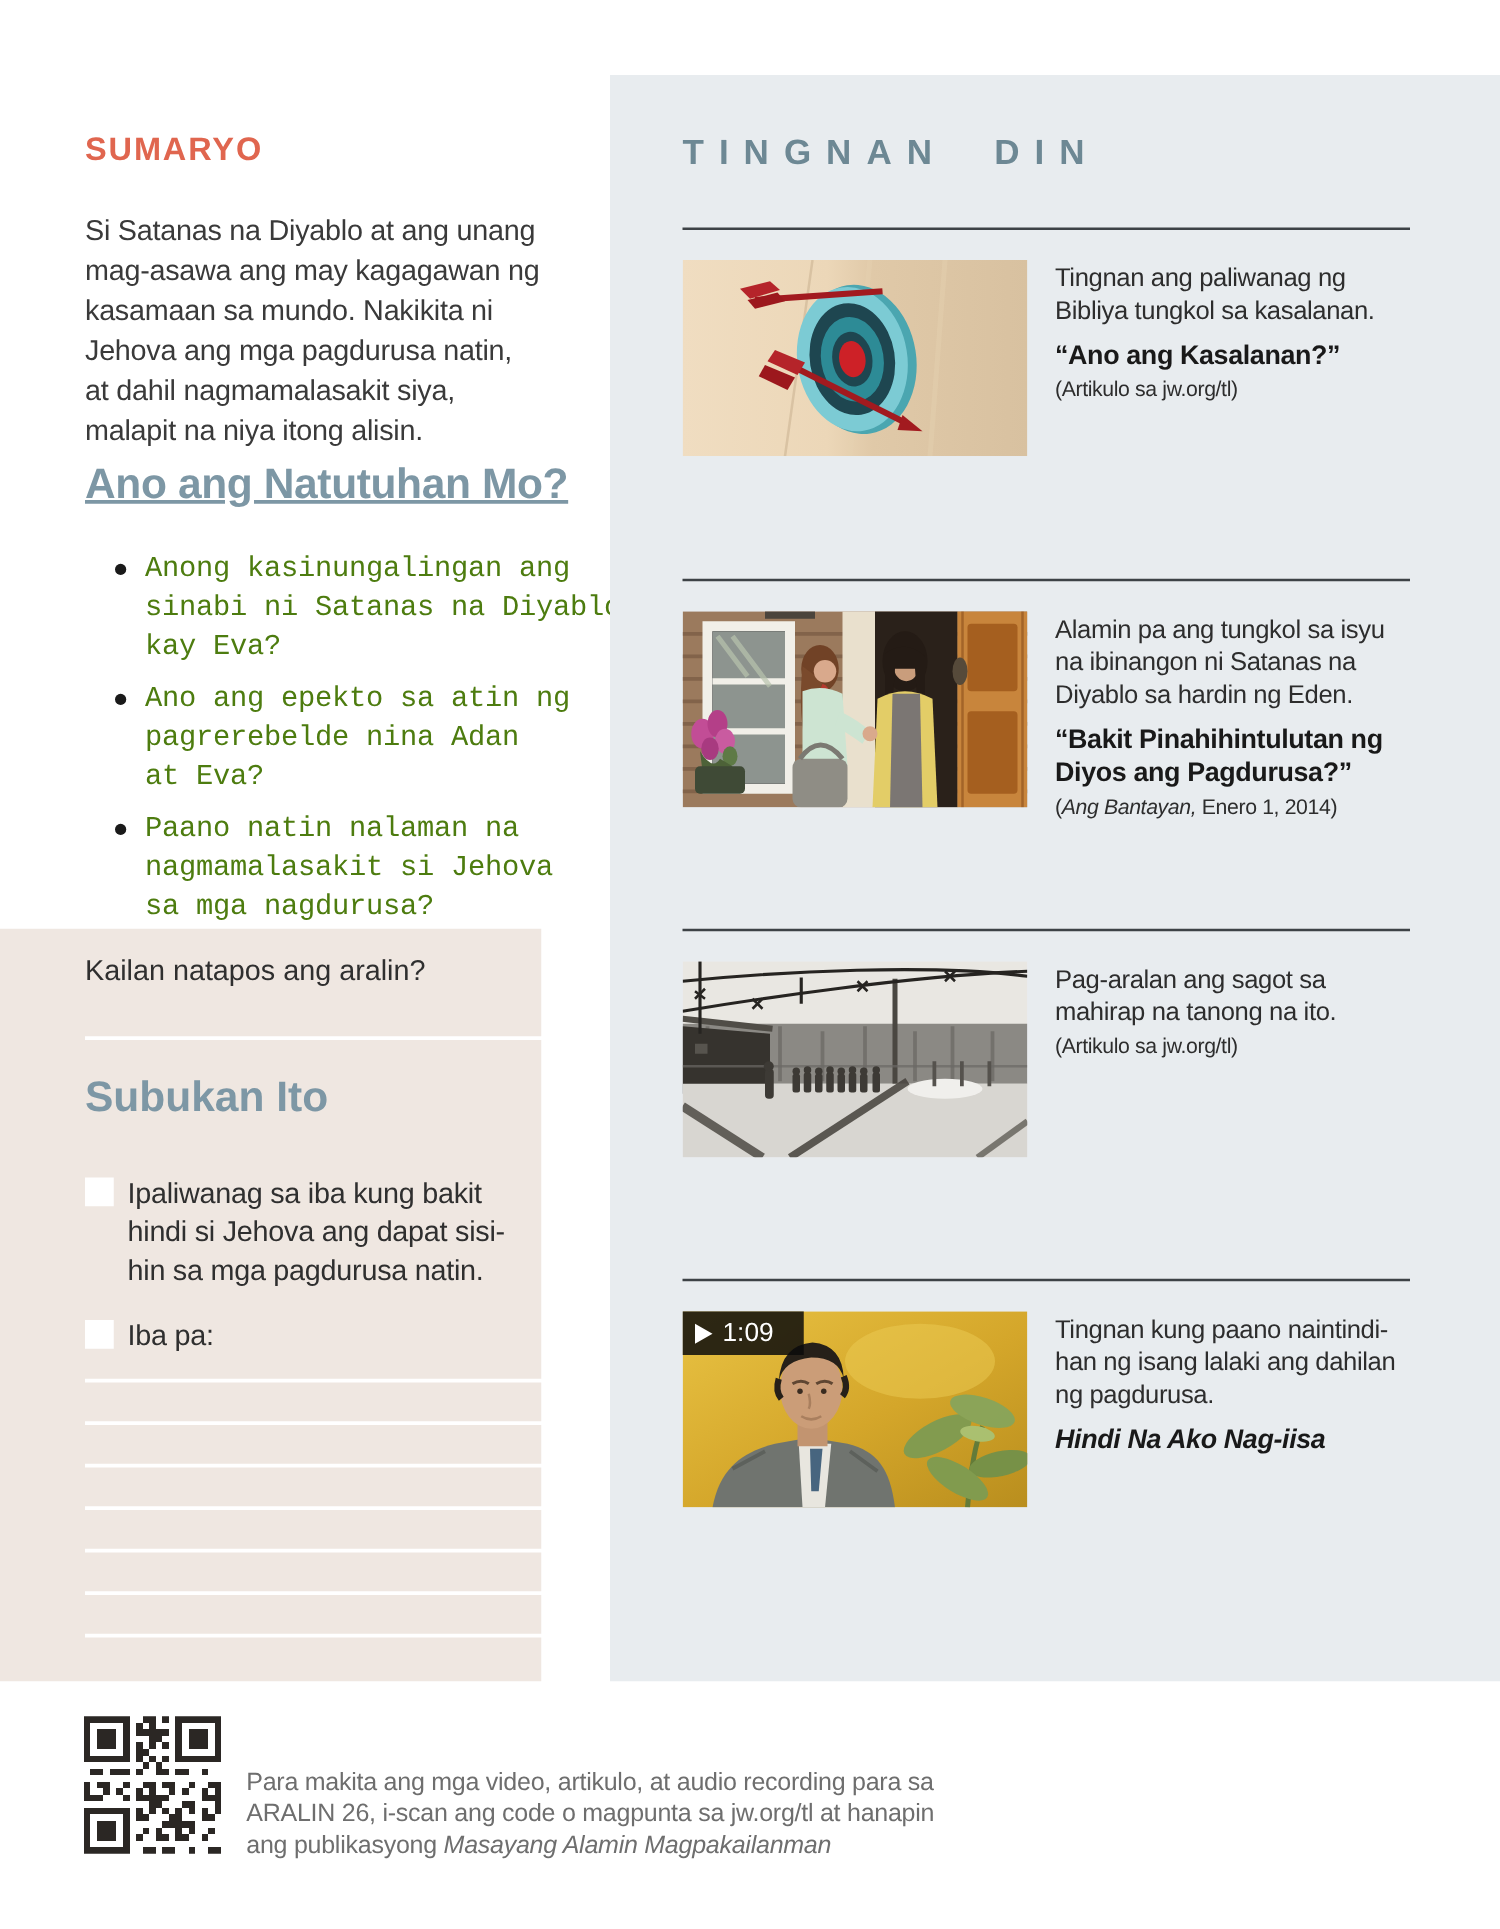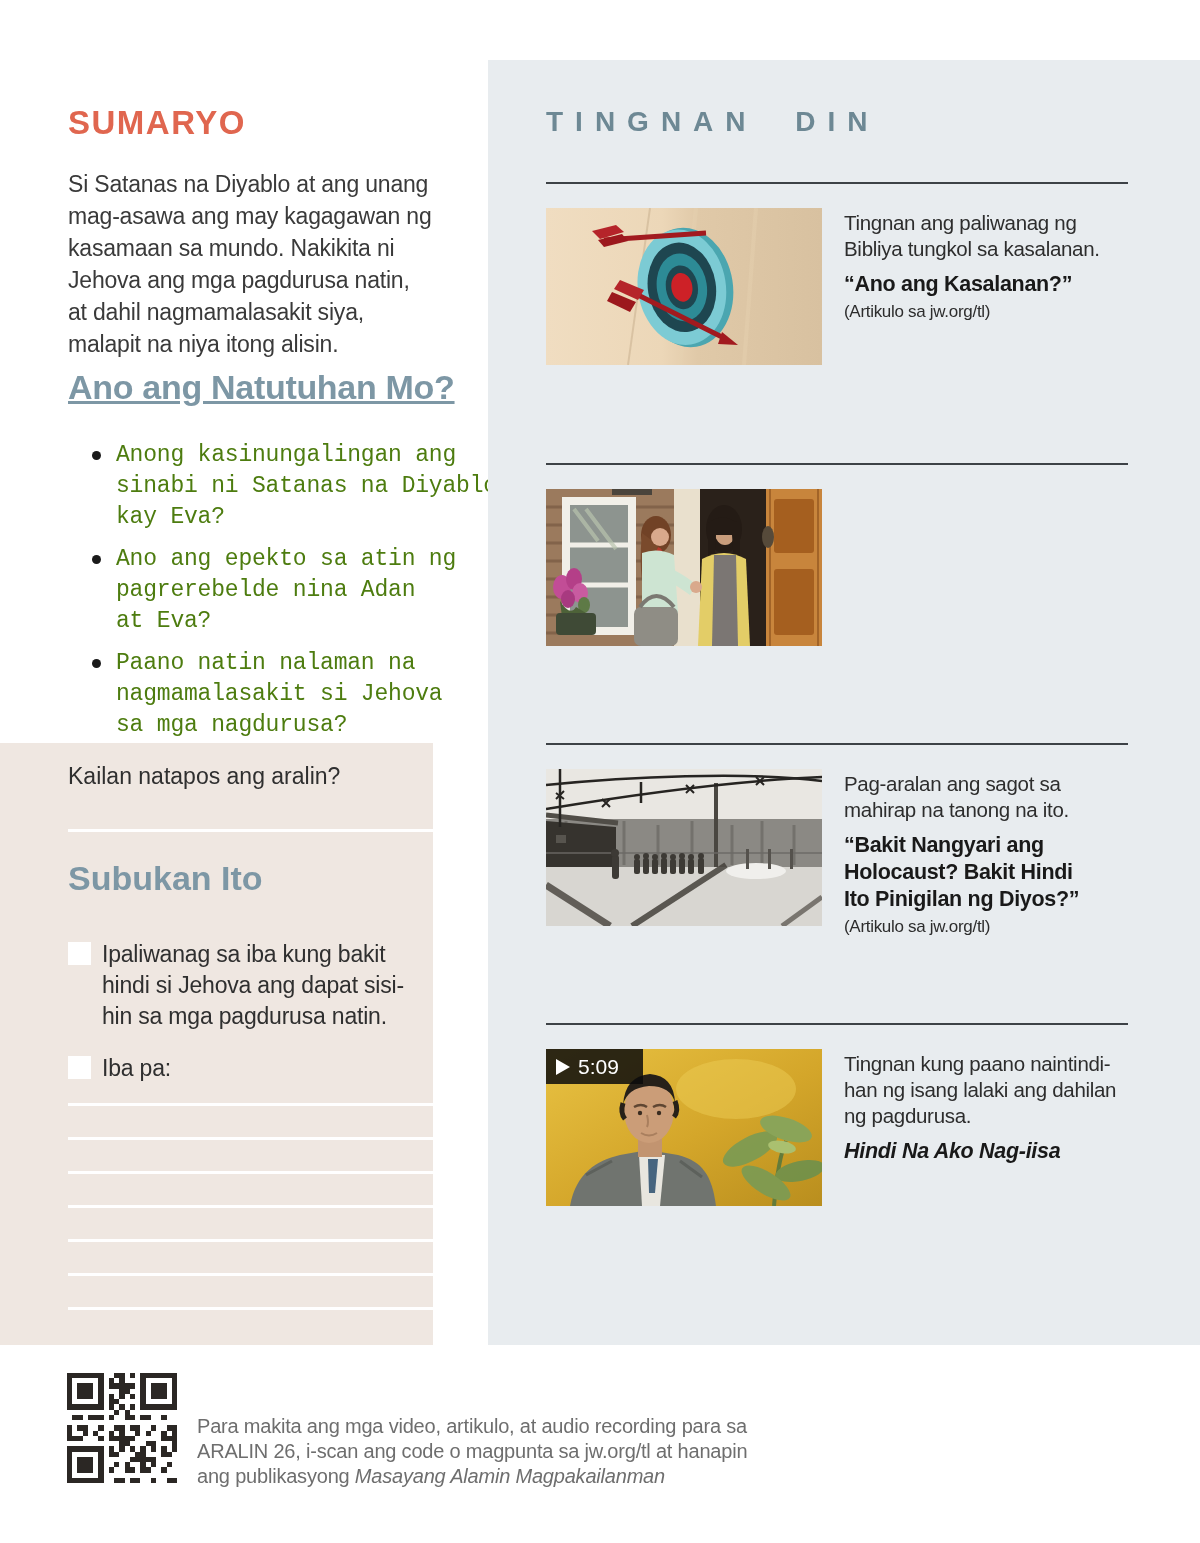--- a/index.html
+++ b/index.html
@@ -3,21 +3,21 @@
 <meta charset="utf-8">
 <style>
   * { margin:0; padding:0; box-sizing:border-box; }
   html,body { background:#ffffff; }
   body { font-family:"Liberation Sans", sans-serif; }
   .page { position:relative; width:1200px; height:1543px; background:#ffffff; overflow:hidden; }
   .abs { position:absolute; }
   .pre { white-space:pre; }
 
   
-  .summary-title { left:68px; top:104px; font-size:33px; font-weight:bold; letter-spacing:1.5px; color:#e0664f; }
+  .summary-title { left:68px; top:104px; font-size:26px; font-weight:bold; letter-spacing:1.5px; color:#e0664f; }
   .summary-body  { left:68px; top:168px; font-size:23px; line-height:32px; color:#3a3a3a; letter-spacing:-0.2px; }
   .learned-title { left:68px; top:368px; font-size:34px; font-weight:bold; color:#7d97a5; letter-spacing:-0.3px;text-decoration:underline; }
   .questions { left:92px; top:440px; list-style:none; }
   .questions li { position:relative; padding-left:24px; margin-bottom:11px; font-size:23px; line-height:31px; color:#4d7c0f; letter-spacing:-0.2px;font-family:Liberation Mono, monospace; }
   .dot { position:absolute; left:0; top:11px; width:9px; height:9px; border-radius:50%; background:#1a1a1a; }
 
   
   .worksheet { left:0; top:743px; width:433px; height:602px; background:#efe7e1; }
   .wk-q { position:absolute; left:68px; top:20px; font-size:23px; color:#2f2f2f; }
   .wline { position:absolute; left:68px; width:387px; height:3px; background:#ffffff; }
@@ -178,20 +178,28 @@
           <path d="M96 44 Q92 84 100 112 L114 108 Q106 80 112 56 Z" fill="#7a4a2c"></path>
           <circle cx="114" cy="48" r="9" fill="#d9a98c"></circle>
           <path d="M112 58 q6 2 4 8 l-8 2 Z" fill="#b53a2e"></path>
           <path d="M96 64 Q112 58 128 66 L132 124 L96 124 Z" fill="#cde4d2"></path>
           <path d="M126 80 Q142 88 150 96 L144 106 Q130 96 122 92 Z" fill="#cde4d2"></path>
           <circle cx="150" cy="98" r="6" fill="#d9a98c"></circle>
           <rect x="88" y="118" width="44" height="39" rx="7" fill="#8f8d85"></rect>
           <path d="M94 118 Q110 96 128 118" stroke="#7b7972" stroke-width="4" fill="none"></path>
         </g>
       </svg>
+    </div>
+    <div class="itext" style="top:431px">
+      <p class="desc pre">Alamin pa ang tungkol sa isyu
+na ibinangon ni Satanas na
+Diyablo sa hardin ng Eden.</p>
+      <p class="ititle pre">“Bakit Pinahihintulutan ng
+Diyos ang Pagdurusa?”</p>
+      <p class="isource pre"><span>(</span><span class="it">Ang Bantayan,</span><span> Enero 1, 2014)</span></p>
     </div>
 
     <div class="rule" style="top:683px"></div>
     <div class="thumb" style="top:709px">
       <svg width="276" height="157" viewBox="0 0 276 157">
         <rect width="276" height="157" fill="#e9e7e2"></rect>
         <rect x="0" y="50" width="276" height="48" fill="#8b8984"></rect>
         <path d="M20 52V96 M44 56V96 M78 52V96 M112 56V96 M146 52V96 M186 56V96 M216 52V96 M248 56V96" stroke="#6e6c67" stroke-width="3" opacity="0.8"></path>
         <path d="M0 52 L70 58 L70 100 L0 106 Z" fill="#36332e"></path>
         <path d="M0 46 L72 54" stroke="#504d47" stroke-width="5"></path>
@@ -231,23 +239,20 @@
           <path d="M56 30 l8 8 M64 30 l-8 8 M140 16 l8 8 M148 16 l-8 8 M210 8 l8 8 M218 8 l-8 8 M10 24 l8 6 M18 22 l-8 8" stroke-width="2"></path>
         </g>
         <path d="M86 157 L180 96" stroke="#45413b" stroke-width="6" opacity="0.85"></path>
         <path d="M0 116 L64 157" stroke="#45413b" stroke-width="7" opacity="0.8"></path>
         <path d="M236 157 L276 128" stroke="#514d46" stroke-width="5" opacity="0.7"></path>
       </svg>
     </div>
     <div class="itext" style="top:711px">
       <p class="desc pre">Pag-aralan ang sagot sa
 mahirap na tanong na ito.</p>
-      <p class="ititle pre">“Bakit Nangyari ang
-Holocaust? Bakit Hindi
-Ito Pinigilan ng Diyos?”</p>
       <p class="isource">(Artikulo sa jw.org/tl)</p>
     </div>
 
     <div class="rule" style="top:963px"></div>
     <div class="thumb" style="top:989px">
       <svg width="276" height="157" viewBox="0 0 276 157">
         <defs>
           <linearGradient id="yl" x1="0" y1="0" x2="1" y2="1">
             <stop offset="0" stop-color="#e8c243"></stop>
               <stop offset="0.55" stop-color="#d4a62a"></stop>
@@ -274,21 +279,21 @@
           <path d="M77 56 Q79 27 104 25 Q128 27 129 54 Q125 37 103 37 Q81 39 77 56 Z" fill="#262019"></path>
           <path d="M77 54 q-3 10 2 16 M129 52 q4 10 -1 16" stroke="#262019" stroke-width="5" fill="none"></path>
           <path d="M88 58 q7 -4 13 0 M107 58 q7 -4 13 0" stroke="#5f4632" stroke-width="2.5" fill="none"></path>
           <circle cx="94" cy="64" r="2.2" fill="#3a2c20"></circle>
           <circle cx="113" cy="64" r="2.2" fill="#3a2c20"></circle>
           <path d="M101 66 q2 8 0 12 M95 84 q8 5 16 0" stroke="#a97f5e" stroke-width="2" fill="none"></path>
         </g>
       </svg>
       <div class="badge">
         <span class="play"></span>
-        <span class="dur">5:09</span>
+        <span class="dur">1:09</span>
       </div>
     </div>
     <div class="itext" style="top:991px">
       <p class="desc pre">Tingnan kung paano naintindi-
 han ng isang lalaki ang dahilan
 ng pagdurusa.</p>
       <p class="ititle italic pre">Hindi Na Ako Nag-iisa</p>
     </div>
   </aside>
 

